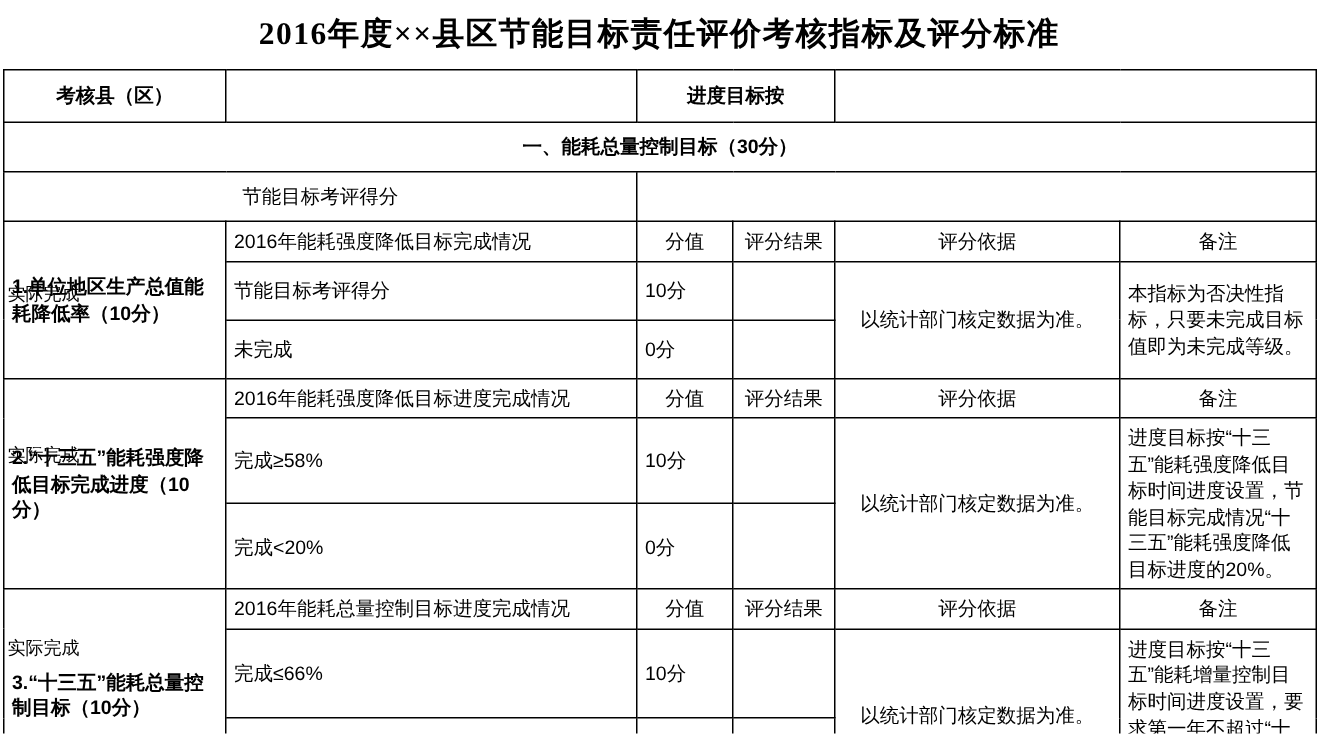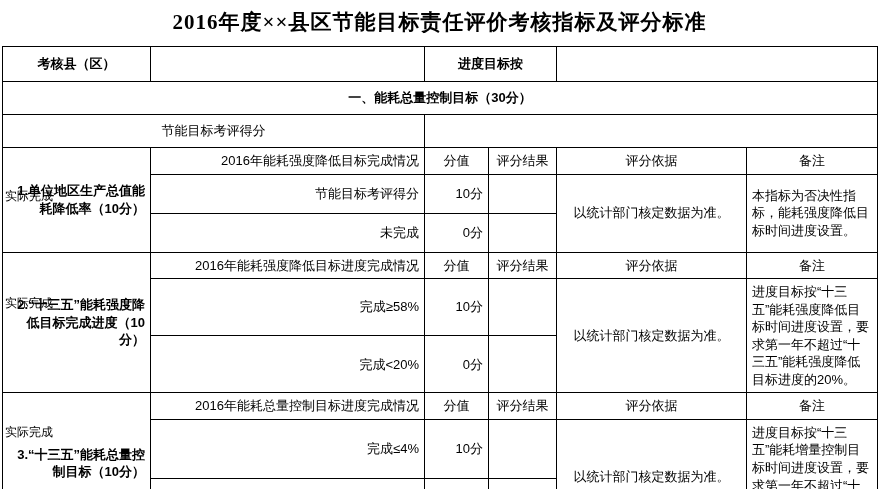--- a/index.html
+++ b/index.html
@@ -35,21 +35,21 @@
     table-layout: fixed;
   }
   table.main td {
     border: 1px solid #000000;
     font-size: 13px;
     padding: 4px 5px;
     vertical-align: middle;
     line-height: 1.35;
   }
   .c-center { text-align: center; }
-  .c-left { text-align: right; }
+  .c-left { text-align: left; }
   .bold { font-weight: bold; }
   .big { font-size: 13px; }
   .hdr-row td {
     height: 26px;
   }
   .section-row td {
     text-align: center;
     font-weight: bold;
     font-size: 13px;
     height: 24px;
@@ -113,59 +113,59 @@
       <td class="c-center">分值</td>
       <td class="c-center">评分结果</td>
       <td class="c-center">评分依据</td>
       <td class="c-center">备注</td>
     </tr>
     <tr>
       <td class="c-left" style="height:30px">节能目标考评得分</td>
       <td class="c-left">10分</td>
       <td></td>
       <td rowspan="2" class="c-center vert-mid">以统计部门核定数据为准。</td>
-      <td rowspan="2" class="note">本指标为否决性指标，能耗强度降低目标时间进度设置。</td>
+      <td rowspan="2" class="note">本指标为否决性指标，只要未完成目标值即为未完成等级。</td>
     </tr>
     <tr>
       <td class="c-left" style="height:30px">未完成</td>
       <td class="c-left">0分</td>
       <td></td>
     </tr>
 
     <tr>
       <td rowspan="3" class="rowlabel c-left vert-mid">2.“十三五”能耗强度降低目标完成进度（10分）</td>
       <td class="c-left">2016年能耗强度降低目标进度完成情况</td>
       <td class="c-center">分值</td>
       <td class="c-center">评分结果</td>
       <td class="c-center">评分依据</td>
       <td class="c-center">备注</td>
     </tr>
     <tr>
       <td class="c-left" style="height:44px">完成≥58%</td>
       <td class="c-left">10分</td>
       <td></td>
       <td rowspan="2" class="c-center vert-mid">以统计部门核定数据为准。</td>
-      <td rowspan="2" class="note">进度目标按“十三五”能耗强度降低目标时间进度设置，要求第一年不超过“十三五”能耗强度降低目标进度的20%。</td>
+      <td rowspan="2" class="note">进度目标按“十三五”能耗强度降低目标时间进度设置，节能目标完成情况“十三五”能耗强度降低目标进度的20%。</td>
     </tr>
     <tr>
       <td class="c-left" style="height:44px">完成&lt;20%</td>
       <td class="c-left">0分</td>
       <td></td>
     </tr>
 
     <tr>
       <td rowspan="3" class="rowlabel c-left vert-mid">3.“十三五”能耗总量控制目标（10分）</td>
       <td class="c-left">2016年能耗总量控制目标进度完成情况</td>
       <td class="c-center">分值</td>
       <td class="c-center">评分结果</td>
       <td class="c-center">评分依据</td>
       <td class="c-center">备注</td>
     </tr>
     <tr>
-      <td class="c-left" style="height:44px">完成≤4%</td>
+      <td class="c-left" style="height:44px">完成≤66%</td>
       <td class="c-left">10分</td>
       <td></td>
       <td rowspan="2" class="c-center vert-mid">以统计部门核定数据为准。</td>
       <td rowspan="2" class="note">进度目标按“十三五”能耗增量控制目标时间进度设置，要求第一年不超过“十三五”能耗增量控制目标进度的20%。</td>
     </tr>
     <tr>
       <td class="c-left" style="height:40px">完成&gt;20%</td>
       <td class="c-left">0分</td>
       <td></td>
     </tr>

